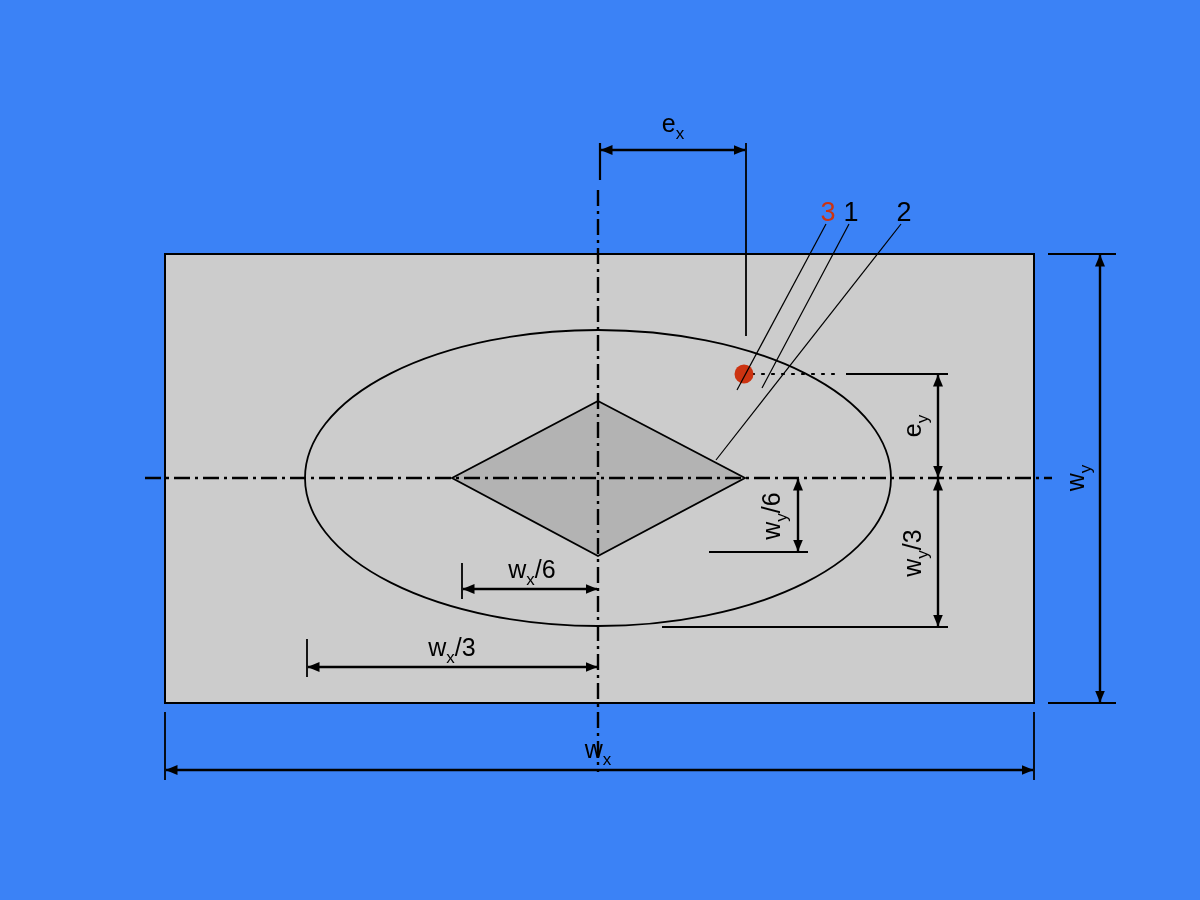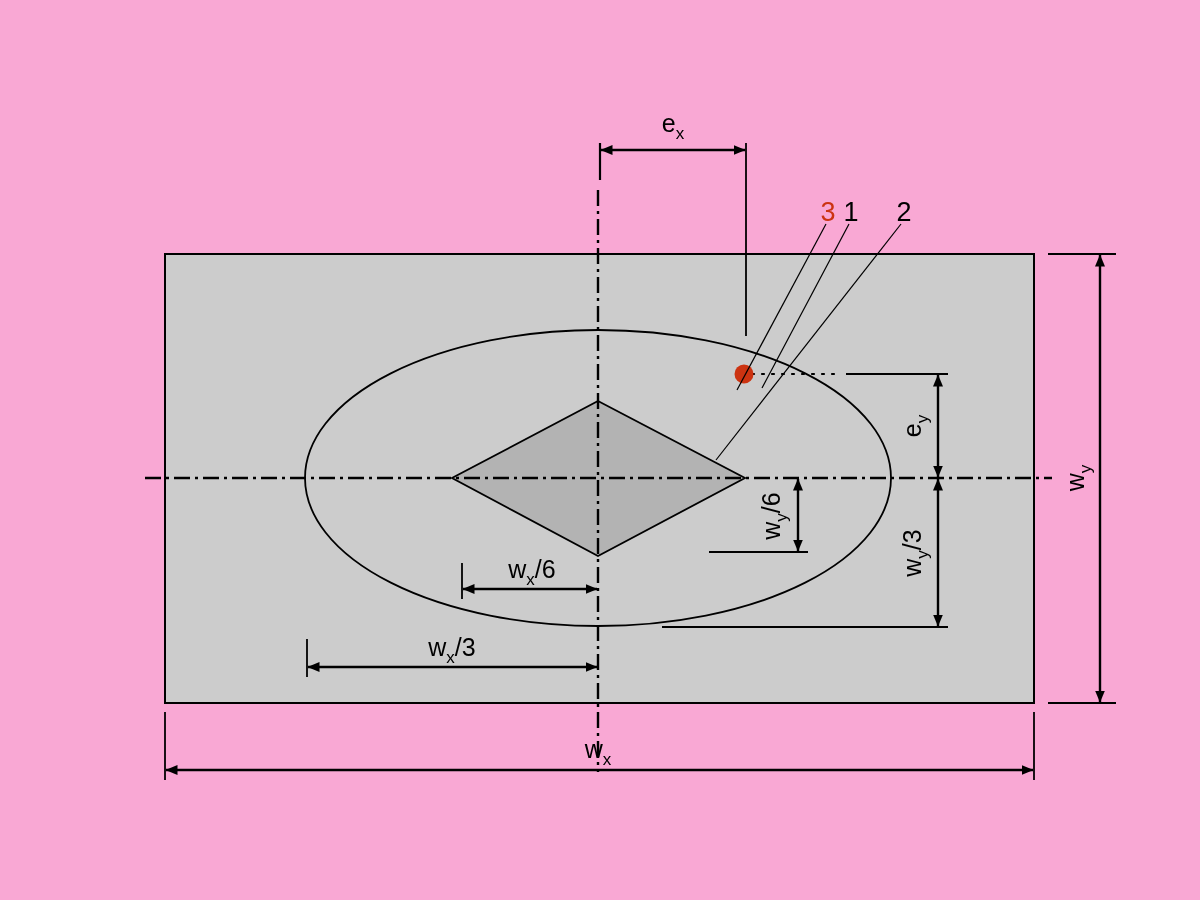--- a/index.html
+++ b/index.html
@@ -8,21 +8,21 @@
     padding: 0;
     background: #ffffff;
   }
   body {
     font-family: "Liberation Sans", sans-serif;
   }
   #stage {
     position: relative;
     width: 1200px;
     height: 900px;
-    background: #f9a8d4;
+    background: #3b82f6;
     overflow: hidden;
   }
   #diagram-svg {
     position: absolute;
     left: 0;
     top: 0;
     width: 1200px;
     height: 900px;
     display: block;
   }

